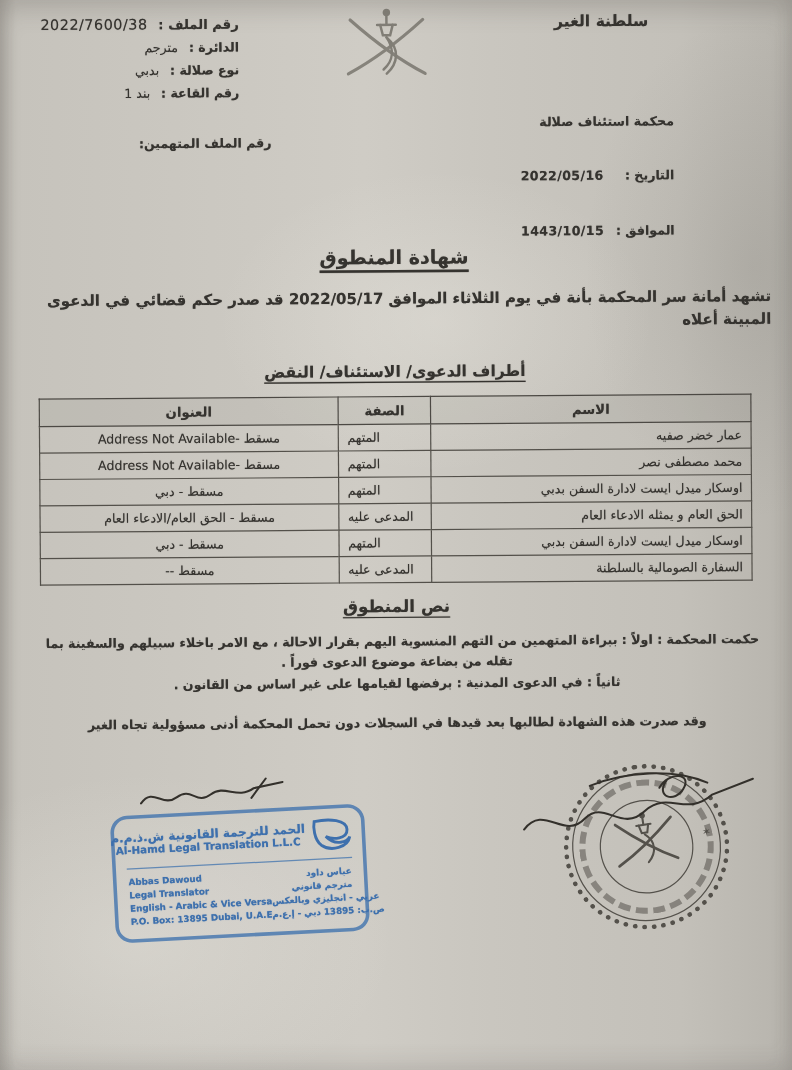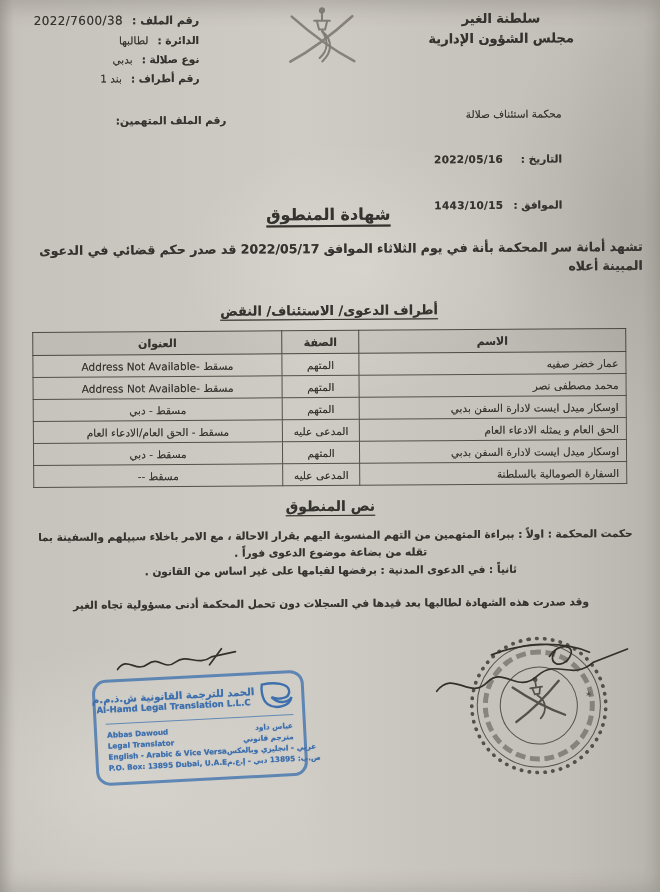--- a/index.html
+++ b/index.html
@@ -26,37 +26,37 @@
   .fi-row.first .fi-label{font-size:11px;}
   .fi-row.first .fi-value{font-size:12px; letter-spacing:.4px;}
   .initial-file{top:113px; left:118px; font-size:10.5px; font-weight:700;}
 
   
   .emblem-top{left:286px; top:6px; width:78px; height:64px; opacity:.75;}
 
   
   .org-header{top:10px; left:398px; width:212px; text-align:center; font-weight:700; font-size:13px; line-height:1.5; direction:rtl;}
   .court-block{top:97px; left:436px; width:128px; direction:rtl;}
-  .court-name{font-weight:400; font-size:10.5px; margin-bottom:11px; white-space:nowrap;margin-top:12px;}
+  .court-name{font-weight:700; font-size:10.5px; margin-bottom:11px; white-space:nowrap;}
   .date-row{display:flex; justify-content:space-between; align-items:baseline; font-size:10.5px; font-weight:700; margin-bottom:12px;}
   .date-row .dv{direction:ltr; letter-spacing:.3px;margin-top:22px;}
 
   
   .doc-title{top:205px; left:0; width:100%; text-align:center; font-size:16px; font-weight:700;
     text-decoration:underline; text-underline-offset:5px; text-decoration-thickness:1.5px;}
   .cert-body{top:239px; left:16px; width:628px; direction:rtl; text-align:right; font-size:12.5px; font-weight:700; line-height:1.55;}
   .parties-title{top:303px; left:0; width:100%; text-align:center; font-size:13px; font-weight:700;
     text-decoration:underline; text-underline-offset:4px;}
 
   
   table.parties{top:330px; left:33px; width:594px; position:absolute; border-collapse:collapse; direction:rtl;}
   table.parties th{border:1.6px solid #4c4944; font-size:11px; font-weight:700; padding:2px 4px; height:18px; background:rgba(120,117,110,.10);}
   table.parties td{border:1.2px solid #53504a; font-size:10.5px; padding:2px 7px; height:17px; white-space:nowrap; overflow:hidden;}
   td.c-name{text-align:right; width:45%;}
-  td.c-cap{text-align:center; width:13%;}
+  td.c-cap{text-align:left; width:13%;}
   td.c-addr{text-align:center; width:42%;}
 
   
   .ruling-title{top:498px; left:0; width:100%; text-align:center; font-size:14px; font-weight:700;
     text-decoration:underline; text-underline-offset:4px;}
   .ruling-lines{top:527px; left:28px; width:604px; direction:rtl; font-size:10.5px; font-weight:700; line-height:1.65;}
   .ruling-lines .l1{text-align:right;}
   .ruling-lines .l2{text-align:center;}
   .ruling-lines .l3{text-align:center;}
   .issuance{top:597px; left:0; width:100%; text-align:center; font-size:10.5px; font-weight:700;}
@@ -95,28 +95,28 @@
 <div class="page">
   <div class="tilt">
 
     <div class="abs file-info ink">
       <div class="fi-row first">
         <span class="fi-label">رقم الملف :</span>
         <span class="fi-value">2022/7600/38</span>
       </div>
       <div class="fi-row">
         <span class="fi-label">الدائرة :</span>
-        <span class="fi-value">لطالبها</span>
+        <span class="fi-value">مترجم</span>
       </div>
       <div class="fi-row">
         <span class="fi-label">نوع صلالة :</span>
         <span class="fi-value">بدبي</span>
       </div>
       <div class="fi-row">
-        <span class="fi-label">رقم أطراف :</span>
+        <span class="fi-label">رقم القاعة :</span>
         <span class="fi-value">بند 1</span>
       </div>
     </div>
     <div class="abs initial-file ink rtl">رقم الملف المتهمين:</div>
 
     <svg class="abs emblem-top" viewBox="0 0 90 74">
       <g stroke="#6e6b63" stroke-width="3" stroke-linecap="round" fill="none">
         <path d="M10 12 C30 30 52 48 82 64"></path>
         <path d="M80 12 C60 30 38 48 8 64"></path>
       </g>
@@ -125,21 +125,20 @@
         <circle cx="45" cy="5" r="2.4" fill="#68655d"></circle>
         <path d="M36 17 h18"></path>
         <path d="M39 17 l2.5 10 h7 l2.5 -10"></path>
         <path d="M45 29 c13 11 11 25 0 35"></path>
         <path d="M45 29 c8 12 6 23 -3 31"></path>
       </g>
     </svg>
 
     <div class="abs org-header ink">
       <div>سلطنة الغير</div>
-      <div>مجلس الشؤون الإدارية</div>
     </div>
 
     <div class="abs court-block ink">
       <div class="court-name">محكمة استئناف صلالة</div>
       <div class="date-row">
         <span>التاريخ :</span>
         <span class="dv">2022/05/16</span>
       </div>
       <div class="date-row">
         <span>الموافق :</span>

